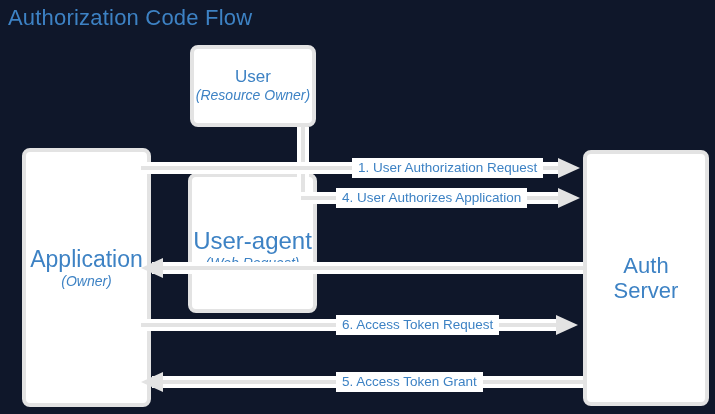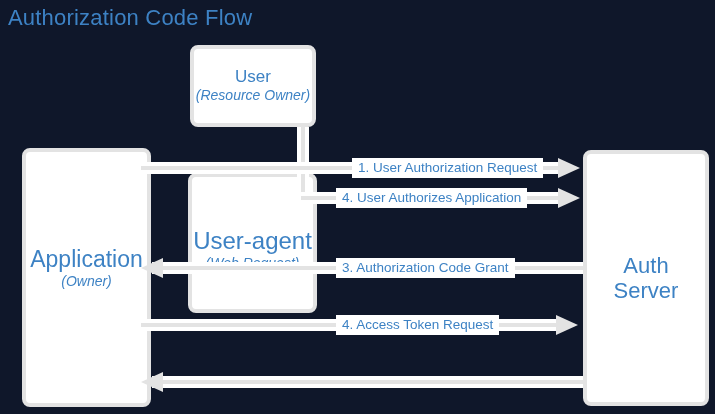--- a/index.html
+++ b/index.html
@@ -78,23 +78,23 @@
 
   <div class="hline z4" style="left:141px; top:166px; width:425px;"></div>
   <div class="flow-label" style="left:352px; top:158px;">1. User Authorization Request</div>
   <div class="arrow right" style="left:558px; top:158px;"></div>
 
   <div class="hline z3" style="left:301px; top:196px; width:261px;"></div>
   <div class="flow-label" style="left:336px; top:188px;">4. User Authorizes Application</div>
   <div class="arrow right" style="left:558px; top:188px;"></div>
 
   <div class="hline z4" style="left:152px; top:266px; width:431px;"></div>
-  <div class="flow-label" style="left:336px; top:258px;">3. Authorization Code Grant</div>
   <div class="arrow left" style="left:141px; top:258px;"></div>
 
   <div class="hline z4" style="left:141px; top:323px; width:423px;"></div>
-  <div class="flow-label" style="left:336px; top:315px;">4. Access Token Request</div>
+  <div class="flow-label" style="left:336px; top:315px;">6. Access Token Request</div>
   <div class="arrow right" style="left:556px; top:315px;"></div>
 
   <div class="hline z4" style="left:152px; top:380px; width:431px;"></div>
+  <div class="flow-label" style="left:336px; top:372px;">5. Access Token Grant</div>
   <div class="arrow left" style="left:141px; top:372px;"></div>
 
 </div>
 
 </body></html>

